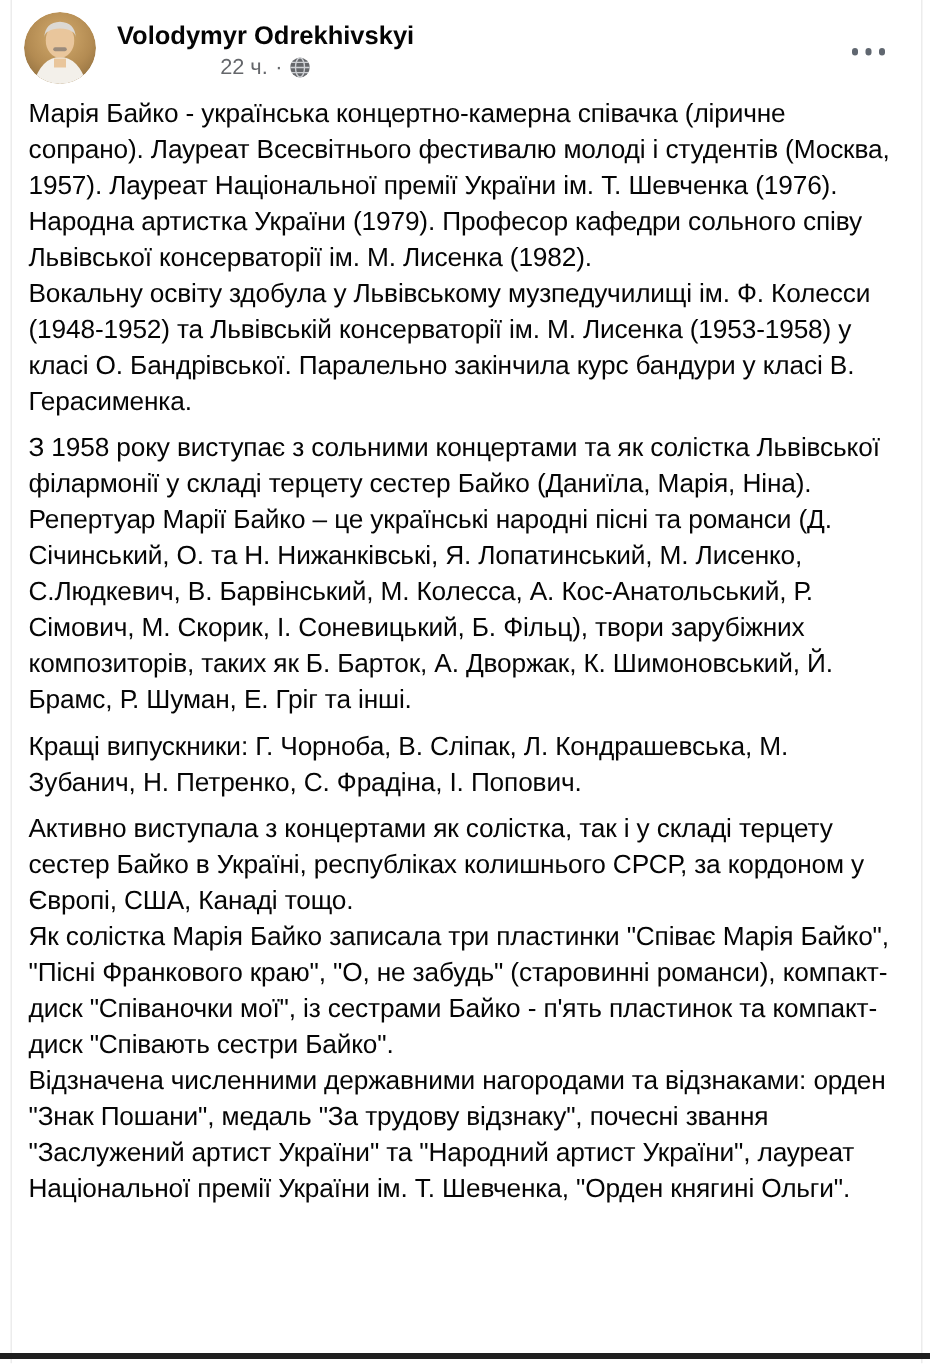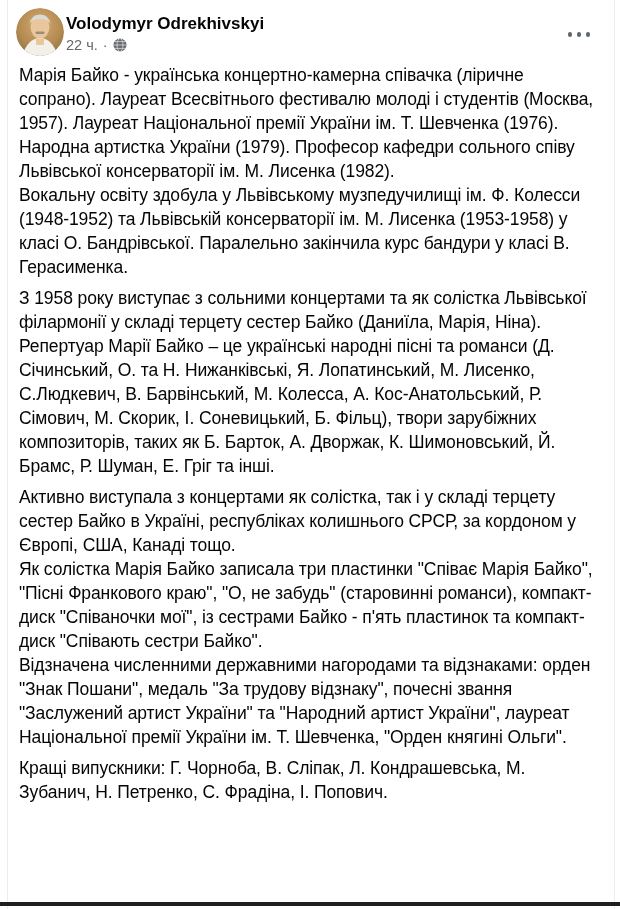--- a/index.html
+++ b/index.html
@@ -24,36 +24,37 @@
     padding: 8px 14px 0 8px;
     position: relative;
   }
   .avatar {
     width: 48px; height: 48px;
     border-radius: 50%;
     overflow: hidden;
     flex: 0 0 48px;
     cursor: pointer;
   }
-  .header-text { margin-left: 2px; padding-top: 5px; }
+  .header-text { margin-left: 14px; padding-top: 5px; }
   .author-name {
     font-size: 17px;
     font-weight: bold;
     color: #050505;
     line-height: 21px;
     cursor: pointer;
   }
   .meta-row {
     display: flex;
     align-items: center;
     gap: 5px;
     margin-top: 2px;
     font-size: 14.5px;
     color: #65676B;
     line-height: 18px;
+    justify-content: center;
   }
   .meta-sep { color: #65676B; }
   .globe { display: inline-block; width: 14px; height: 14px; }
   .more-button {
     position: absolute;
     right: 22px; top: 26px;
     display: flex;
     gap: 4.5px;
     align-items: center;
     padding: 6px 2px;
@@ -138,21 +139,21 @@
       <span class="dot"></span>
     </button>
 
   </div>
 
   <div class="post-body">
     <p>Марія Байко - українська концертно-камерна співачка (ліричне сопрано). Лауреат Всесвітнього фестивалю молоді і студентів (Москва, 1957). Лауреат Національної премії України ім. Т. Шевченка (1976). Народна артистка України (1979). Професор кафедри сольного співу Львівської консерваторії ім. М. Лисенка (1982).
 Вокальну освіту здобула у Львівському музпедучилищі ім. Ф. Колесси (1948-1952) та Львівській консерваторії ім. М. Лисенка (1953-1958) у класі О. Бандрівської. Паралельно закінчила курс бандури у класі В. Герасименка.</p>
     <p>З 1958 року виступає з сольними концертами та як солістка Львівської філармонії у складі терцету сестер Байко (Даниїла, Марія, Ніна).
 Репертуар Марії Байко – це українські народні пісні та романси (Д. Січинський, О. та Н. Нижанківські, Я. Лопатинський, М. Лисенко, С.Людкевич, В. Барвінський, М. Колесса, А. Кос-Анатольський, Р. Сімович, М. Скорик, І. Соневицький, Б. Фільц), твори зарубіжних композиторів, таких як Б. Барток, А. Дворжак, К. Шимоновський, Й. Брамс, Р. Шуман, Е. Гріг та інші.</p>
+    <p>Кращі випускники: Г. Чорноба, В. Сліпак, Л. Кондрашевська, М. Зубанич, Н. Петренко, С. Фрадіна, І. Попович.</p>
     <p>Активно виступала з концертами як солістка, так і у складі терцету сестер Байко в Україні, республіках колишнього СРСР, за кордоном у Європі, США, Канаді тощо.
 Як солістка Марія Байко записала три пластинки "Співає Марія Байко", "Пісні Франкового краю", "О, не забудь" (старовинні романси), компакт-диск "Співаночки мої", із сестрами Байко - п'ять пластинок та компакт-диск "Співають сестри Байко".
 Відзначена численними державними нагородами та відзнаками: орден "Знак Пошани", медаль "За трудову відзнаку", почесні звання "Заслужений артист України" та "Народний артист України", лауреат Національної премії України ім. Т. Шевченка, "Орден княгині Ольги".</p>
-    <p>Кращі випускники: Г. Чорноба, В. Сліпак, Л. Кондрашевська, М. Зубанич, Н. Петренко, С. Фрадіна, І. Попович.</p>
   </div>
 
 </div>
 
 <div class="bottom-rule"></div>
 
 </body></html>

